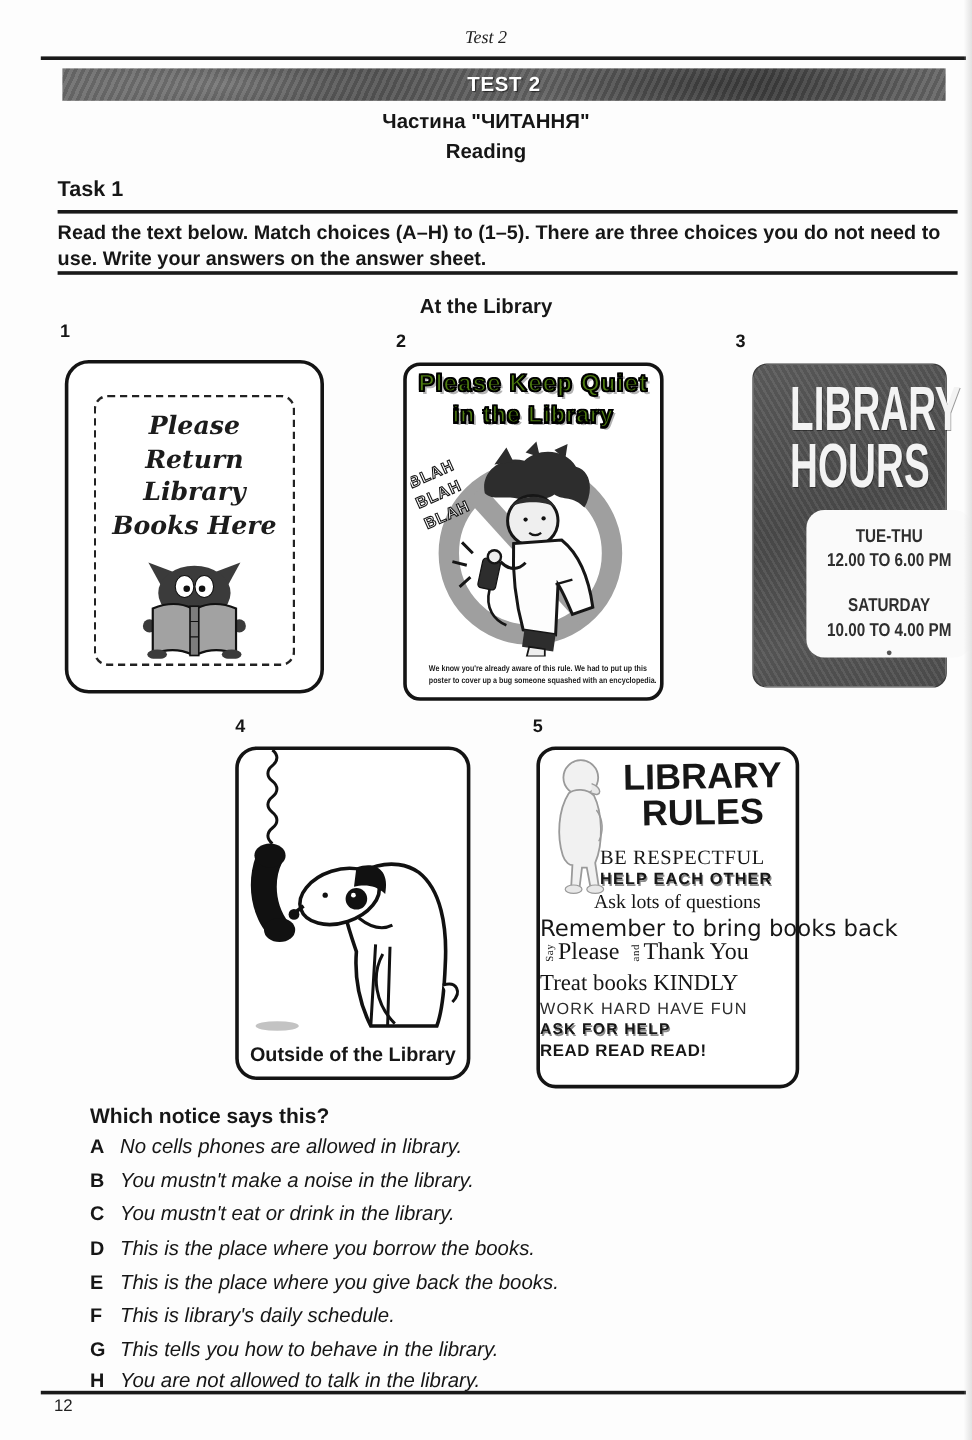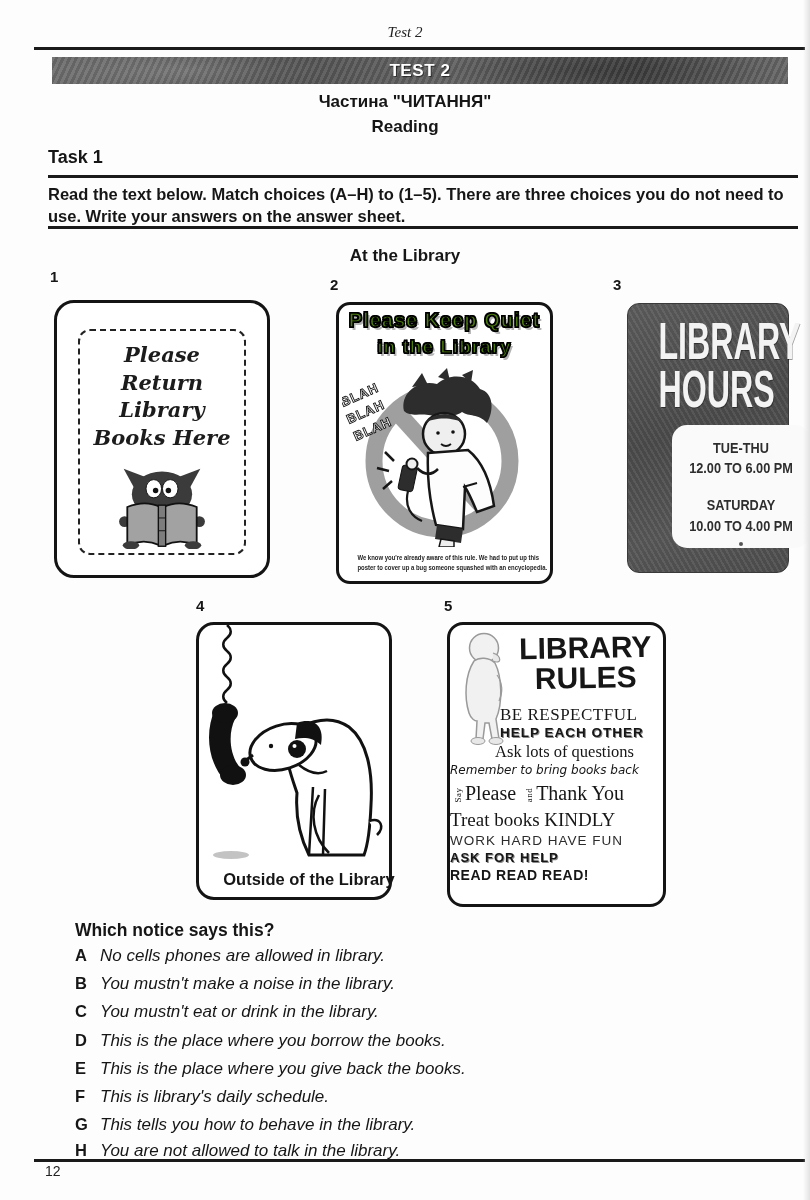--- a/index.html
+++ b/index.html
@@ -50,21 +50,21 @@
   .hours-panel{position:absolute;left:11px;top:121px;width:138px;height:123px;background:#fafafa;
     border-radius:15px;margin-left:33px;}
   .hours-row{position:absolute;left:0;width:100%;text-align:center;color:#2e2e2e;
     font-weight:bold;font-size:15.5px;transform:scaleX(.82);transform-origin:center;white-space:nowrap;}
   .hours-dot{position:absolute;left:50%;top:117px;width:4px;height:4px;background:#555;
     border-radius:50%;transform:translateX(-50%);}
   
   .s4-caption{position:absolute;left:34px;right:6px;top:7px;text-align:center;
     font-weight:bold;font-size:15px;line-height:18px;z-index:2;}
   .s4-bottom{position:absolute;left:0;width:100%;bottom:8px;text-align:center;
-    font-weight:bold;font-size:16.5px;z-index:2;margin-left:15px;}
+    font-weight:bold;font-size:16.5px;z-index:2;}
   
   .s5-title{position:absolute;left:62px;right:4px;top:8px;text-align:center;
     font-weight:bold;font-size:30px;line-height:30px;transform:rotate(-1deg);letter-spacing:0;}
   .r-line{position:absolute;left:0;width:100%;text-align:left;white-space:nowrap;}
   .serif{font-family:"Liberation Serif",serif;}
   .stencil{font-weight:bold;letter-spacing:1px;text-shadow:1px 1px 0 #8a8a8a;}
   .vert-word{display:inline-block;transform:rotate(-90deg) translateX(2px);font-size:9px;
     font-family:"Liberation Serif",serif;letter-spacing:.5px;}
   
   .prompt{left:75px;top:920px;font-weight:bold;font-size:17.5px;}
@@ -202,21 +202,21 @@
     <ellipse cx="21" cy="110" rx="7" ry="3.5" fill="#e8e8e8" stroke="#9a9a9a"></ellipse>
     <ellipse cx="39" cy="110" rx="7" ry="3.5" fill="#e8e8e8" stroke="#9a9a9a"></ellipse>
   </svg>
   <div class="s5-title">
     <div>LIBRARY</div>
     <div>RULES</div>
   </div>
   <div class="r-line serif" style="top:80px;left:50px;width:auto;right:0;font-size:17px;letter-spacing:.5px;">BE RESPECTFUL</div>
   <div class="r-line stencil" style="top:100px;left:50px;width:auto;right:12px;font-size:13.5px;">HELP EACH OTHER</div>
   <div class="r-line serif" style="top:117px;text-align:center;left:8px;font-size:16.5px;">Ask lots of questions</div>
-  <div class="r-line" style="top:138px;font-size:12px;font-family:'DejaVu Sans',sans-serif;font-style:italic;">Remember to bring books back</div>
+  <div class="r-line" style="top:138px;font-size:19px;font-family:'DejaVu Sans',sans-serif;">Remember to bring books back</div>
   <div class="r-line" style="top:157px;font-size:20px;">
     <span class="vert-word">Say</span><span class="serif">Please</span>
     <span class="vert-word">and</span><span class="serif">Thank You</span>
   </div>
   <div class="r-line serif" style="top:184px;font-size:19px;">Treat books KINDLY</div>
   <div class="r-line" style="top:208px;font-size:13.5px;letter-spacing:1px;color:#2c2c2c;">WORK HARD HAVE FUN</div>
   <div class="r-line stencil" style="top:225px;font-size:13px;">ASK FOR HELP</div>
   <div class="r-line bold" style="top:242px;font-size:14px;letter-spacing:.5px;">READ READ READ!</div>
 </div>
 

